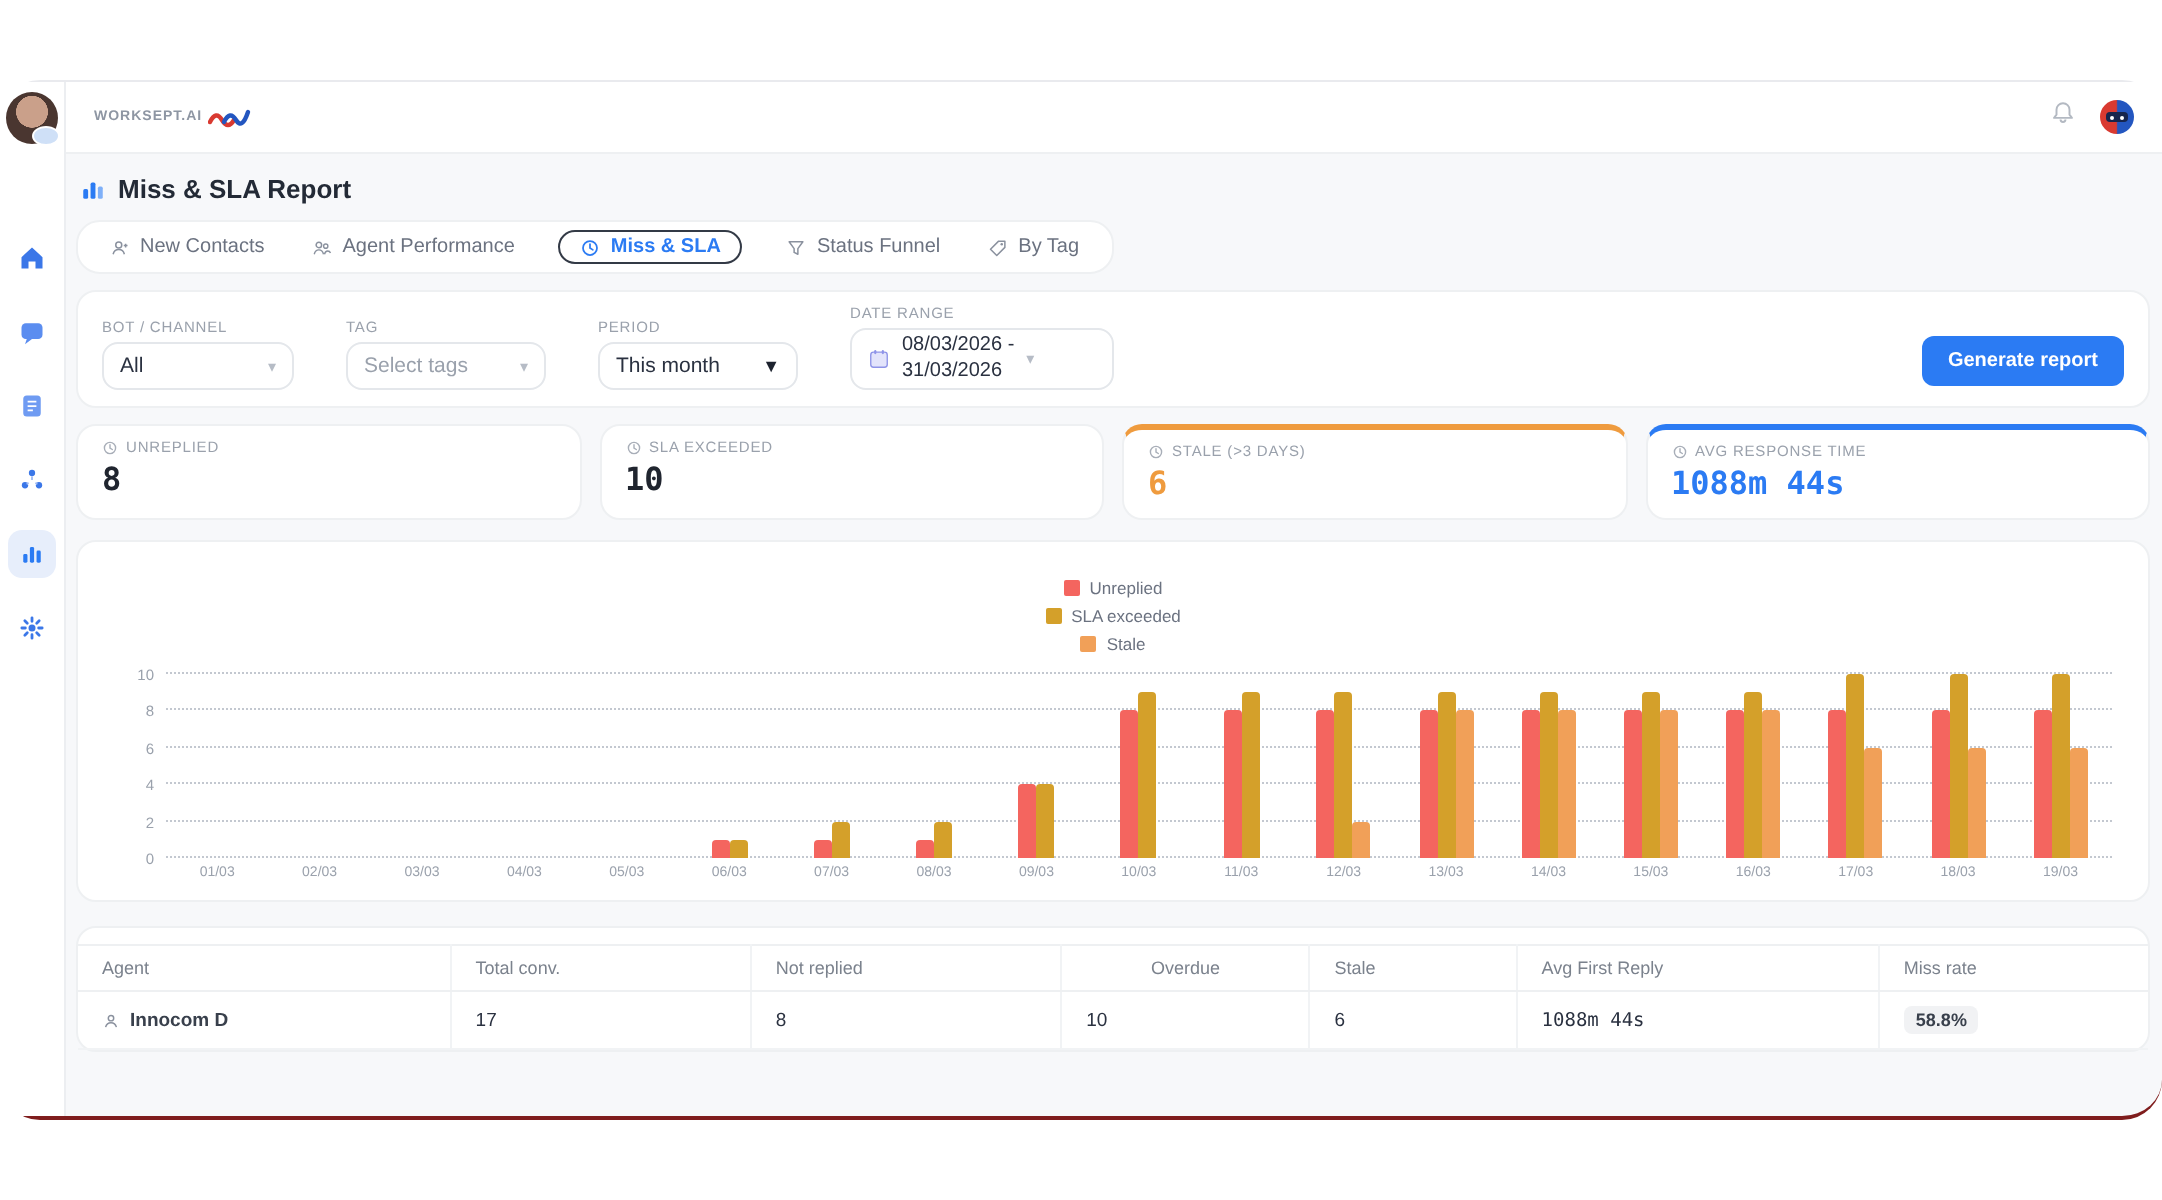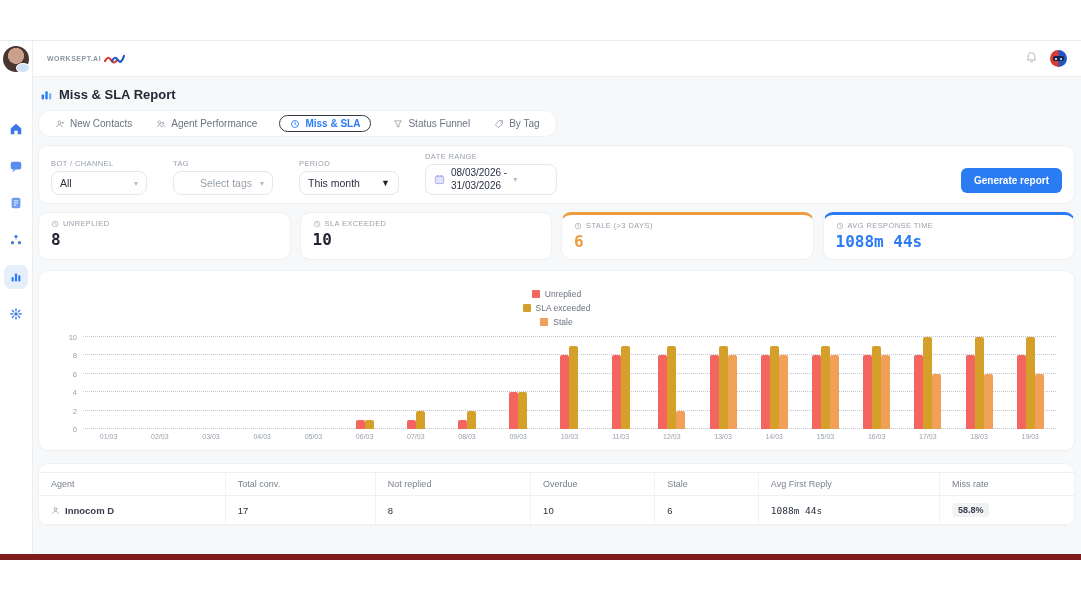--- a/index.html
+++ b/index.html
@@ -1,19 +1,19 @@
 <!DOCTYPE html>
 <html><head>
 <meta charset="utf-8">
 <style>
   * { margin:0; padding:0; box-sizing:border-box; }
   html,body { width:1081px; height:600px; background:#ffffff; overflow:hidden;
     font-family:"Liberation Sans", sans-serif; }
   .frame { position:absolute; top:40px; left:0; width:1081px; height:520px;
-    border-top:1px solid #e9eaee; border-bottom:6px solid #7f1d1d; background:#f7f8fa; display:flex; }
+    border-top:1px solid #e9eaee; border-bottom:2px solid #7f1d1d; background:#f7f8fa; display:flex;border-radius:20px; }
 
   
   .sidebar { width:33px; background:#fff; border-right:1px solid #eceef1; display:flex;
     flex-direction:column; align-items:center; padding-top:5px; flex-shrink:0; }
   .avatar { width:26px; height:26px; border-radius:50%;
     background:radial-gradient(circle at 50% 38%, #caa08a 0 38%, #4a3630 39% 100%); position:relative; }
   .avatar .badge { position:absolute; right:-1px; bottom:-1px; width:10px; height:10px;
     border-radius:50%; background:#cfe0f7; border:1px solid #fff; }
   .side-icons { margin-top:45px; display:flex; flex-direction:column; gap:13px; align-items:center; }
   .side-item { width:24px; height:24px; display:flex; align-items:center; justify-content:center;
@@ -51,21 +51,21 @@
 
   .filter-card { background:#fff; border:1px solid #eef0f2; border-radius:10px;
     padding:6px 12px 8px; display:flex; align-items:flex-end; gap:26px; margin-bottom:8px; position:relative; }
   .fgroup { display:flex; flex-direction:column; gap:3px; }
   .flabel { font-size:7.5px; letter-spacing:.4px; color:#9aa1ac; }
   .fselect { display:flex; align-items:center; justify-content:space-between; gap:8px;
     border:1px solid #e4e7eb; border-radius:8px; padding:5px 8px; font-size:10.5px;
     color:#2a3140; background:#fff; cursor:pointer; }
   .fselect .chev { color:#b6bcc6; font-size:8px; }
   .fselect .chev.dark { color:#1c222e; font-weight:bold; font-size:9px; }
-  .fselect.placeholder { color:#9aa1ac;justify-content:flex-end; }
+  .fselect.placeholder { color:#9aa1ac; }
   .daterange { display:flex; align-items:center; gap:6px; border:1px solid #e4e7eb;
     border-radius:8px; padding:2px 8px; font-size:10px; color:#2a3140; cursor:pointer; }
   .daterange .dates { line-height:1.25; }
   .btn-primary { position:absolute; right:12px; bottom:10px; background:#2b7bf3; color:#fff;
     font-size:10px; font-weight:bold; border:none; border-radius:6px; padding:7px 13px; cursor:pointer; }
 
   .stats { display:flex; gap:9px; margin-bottom:10px; }
   .stat-card { background:#fff; border:1px solid #eef0f2; border-radius:10px;
     padding:6px 12px 8px; flex:1; }
   .stat-card.accented { border-top-width:3px; border-top-style:solid; }
@@ -447,21 +447,21 @@
         </div>
       </div>
 
       <div class="table-card">
         <table>
           <thead>
               <tr id="thead-row">
                 <th style="width: 18%;">Agent</th>
                 <th style="width: 14.5%;">Total conv.</th>
                 <th style="width: 15%;">Not replied</th>
-                <th style="width: 12%;">Overdue</th>
+                <th style="width: 12%; text-align: center;">Overdue</th>
                 <th style="width: 10%;">Stale</th>
                 <th style="width: 17.5%;">Avg First Reply</th>
                 <th style="width: 13%;">Miss rate</th>
               </tr>
             </thead>
           <tbody id="tbody">
               <tr>
                 <td>
                   <div class="agent-cell">
                     <svg viewBox="0 0 16 16">

